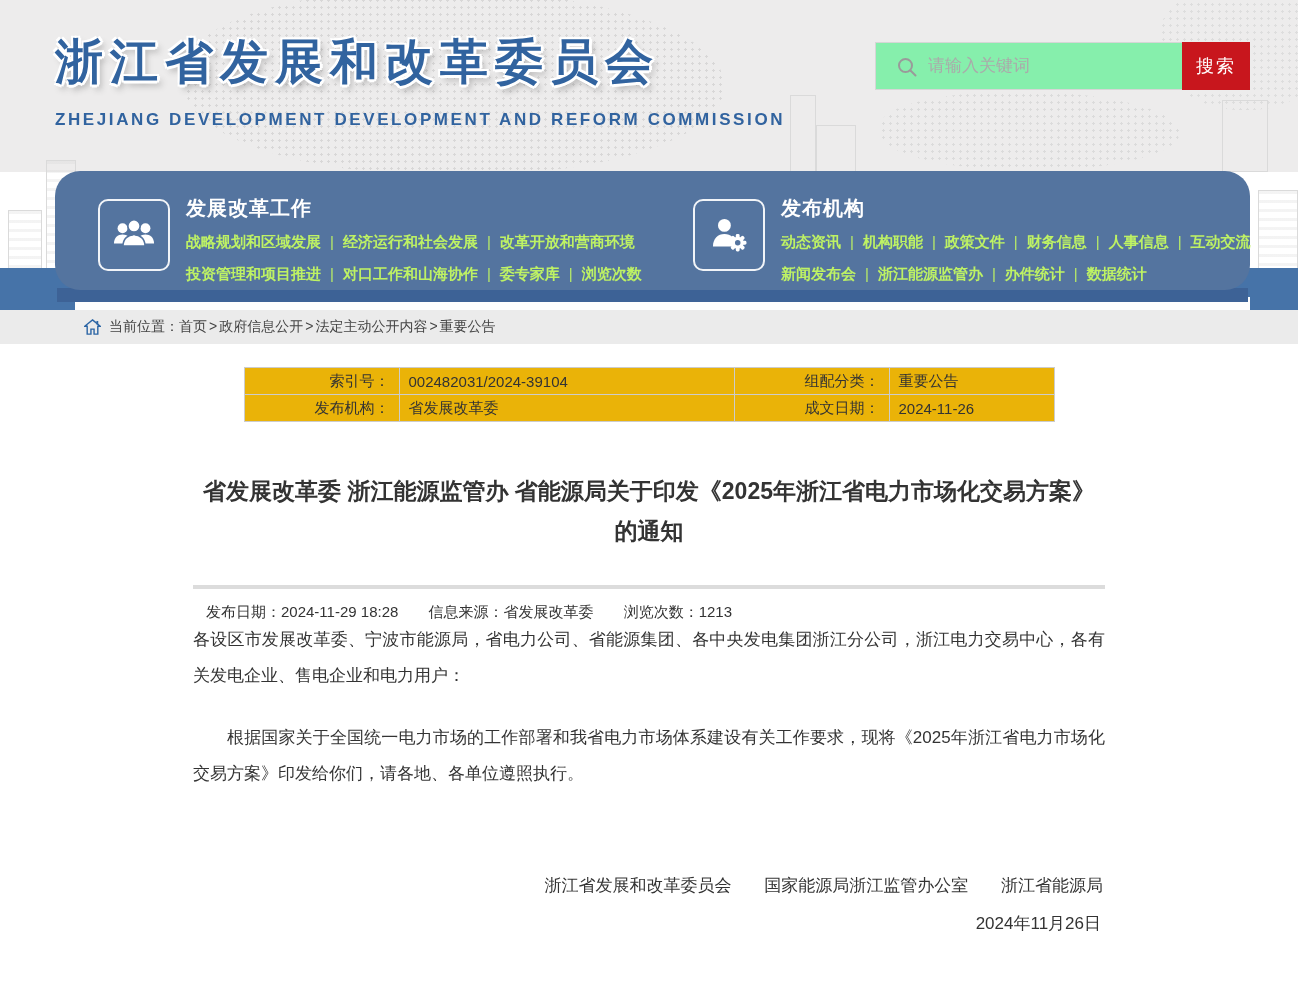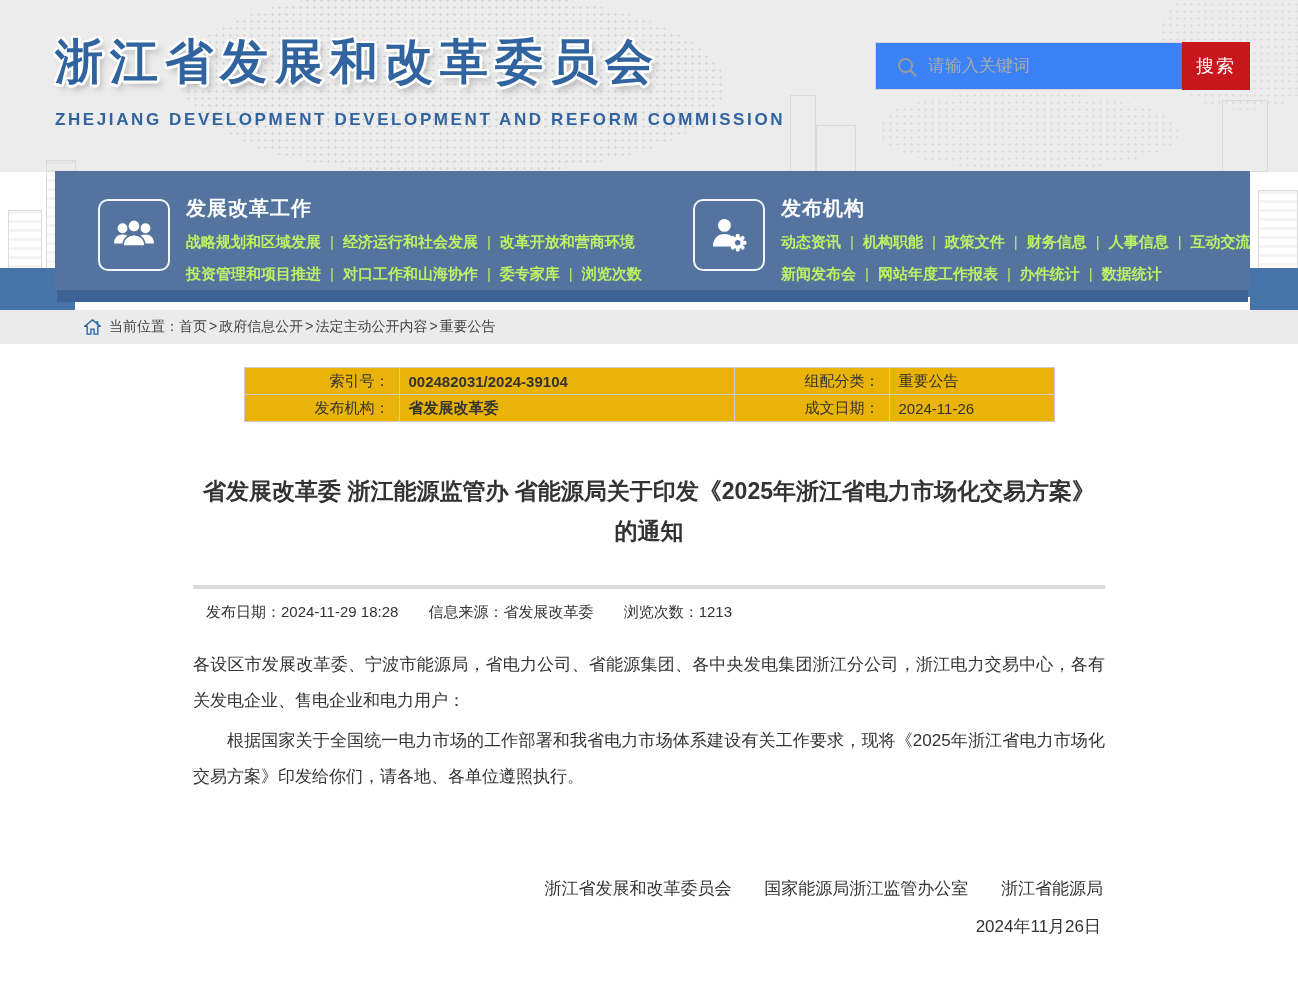--- a/index.html
+++ b/index.html
@@ -16,31 +16,31 @@
   .bldg { position:absolute; border:1px solid #dadada; background:repeating-linear-gradient(to bottom, rgba(210,210,210,.25) 0 3px, transparent 3px 9px); }
   .deco-city { position:absolute; pointer-events:none; }
 
   .brand { position:absolute; left:55px; top:30px; cursor:pointer; }
   .site-title { font-size:48px; font-weight:bold; letter-spacing:7px; color:#31639f;
       text-shadow:-2px -2px 0 #fff, 2px -2px 0 #fff, -2px 2px 0 #fff, 2px 2px 0 #fff, 0 3px 0 #fff, 3px 0 0 #fff, 4px 5px 6px rgba(60,60,60,.35);
       white-space:nowrap; }
   .site-subtitle { margin-top:16px; font-size:17px; font-weight:bold; letter-spacing:2.6px; color:#31639f; white-space:nowrap; }
 
   .search { position:absolute; left:875px; top:42px; width:375px; height:48px; display:flex; }
-  .search-box { position:relative; width:348px; height:48px; background:#3b82f6; border:1px solid #d6d6d6; border-right:none; }
+  .search-box { position:relative; width:348px; height:48px; background:#86efac; border:1px solid #d6d6d6; border-right:none; }
   .search-box input { width:100%; height:100%; border:none; outline:none; padding:0 10px 0 52px; font-size:17px; color:#333; background:transparent; font-family:inherit; }
   .search-box input::placeholder { color:#aaa; }
   .search-icon { position:absolute; left:20px; top:13px; }
   .search-btn { width:77px; height:48px; background:#c8161d; color:#fff; border:none; font-size:18px; letter-spacing:2px; cursor:pointer; font-family:inherit; }
 
   
   .strip { position:absolute; left:0; top:268px; width:1298px; height:42px; background:#4673a8; }
   .white-edge { position:absolute; left:75px; top:297px; width:1175px; height:13px; background:#fdfdfd; }
   .band-lip { position:absolute; left:57px; top:288px; width:1191px; height:14px; background:#3d6296; }
-  .band { position:absolute; left:55px; top:171px; width:1195px; height:119px; background:#54749f; }
+  .band { position:absolute; left:55px; top:171px; width:1195px; height:119px; background:#54749f;border-radius:25px; }
   .band-sec { position:absolute; top:24px; display:flex; align-items:flex-start; }
   .sec-left { left:43px; }
   .sec-right { left:638px; }
   .icon-box { width:72px; height:72px; border:2px solid rgba(255,255,255,.92); border-radius:10px; display:flex; align-items:center; justify-content:center; margin-right:16px; margin-top:4px; }
   .sec-body { padding-top:0; }
   .sec-title { color:#fff; font-size:20px; font-weight:bold; letter-spacing:1px; margin-bottom:11px; cursor:pointer; }
   .nav-row { color:#bef264; font-size:15px; line-height:18px; margin-bottom:14px; white-space:nowrap;font-weight:bold; }
   .navlink { cursor:pointer; }
   .navlink:not(:last-child)::after { content:"|"; margin:0 9px; opacity:.95; font-weight:normal; }
 
@@ -48,30 +48,30 @@
   .breadcrumb { position:absolute; left:0; top:310px; width:1298px; height:34px; background:#ebebeb; display:flex; align-items:center; font-size:14px; color:#444; }
   .breadcrumb .home-ic { margin-left:84px; margin-right:8px; display:flex; }
   .crumb { cursor:pointer; }
   .crumb:not(:last-child)::after { content:">"; margin:0 2px; color:#444; cursor:default; }
 
   
   .main { position:absolute; left:0; top:344px; width:1298px; }
   table.meta { border-collapse:collapse; margin:23px auto 0; width:810px; table-layout:fixed; background:#eab308; }
   table.meta td { border:1px solid #ccc; height:27px; font-size:15px; padding:0 9px; color:#333; }
   td.lbl { text-align:right; color:#333; }
-  td.c1 { width:155px; } td.c2 { width:335px;font-weight:bold; } td.c3 { width:155px; } td.c4 { width:165px; }
+  td.c1 { width:155px; } td.c2 { width:335px; } td.c3 { width:155px; } td.c4 { width:165px; }
 
   .article { width:912px; margin:0 auto; }
   .art-title { margin-top:49px; text-align:center; font-size:23px; font-weight:bold; color:#333; line-height:40px; }
   .rule { height:4px; background:#dcdcdc; margin-top:34px; }
   .publine { margin-top:14px; font-size:15px; color:#333; }
   .publine .seg { margin:0 13px; }
   .body-text p { font-size:17px; line-height:35.5px; color:#333; text-align:justify; }
-  .p-first { margin-top:25px; }
-  .p-indent { text-indent:2em; margin-top:5px; }
+  .p-first { }
+  .p-indent { text-indent:2em; margin-top:27px; }
   .attach { margin-top:41px; font-size:17px; line-height:30px; text-indent:2em; color:#333; }
   .attach-name { cursor:pointer; }
   .sign { margin-top:83px; text-align:right; font-size:17px; color:#333; padding-right:2px; }
   .sign .org + .org { margin-left:28px;font-family:Liberation Serif, serif; }
   .sign-date { margin-top:15px; text-align:right; font-size:17px; color:#333; padding-right:4px; }
 </style>
 </head>
 <body>
 
 <div class="page">
@@ -160,21 +160,21 @@
             <circle r="3" fill="#54749f"></circle>
           </g>
         </svg>
       </div>
       <div class="sec-body">
         <div class="sec-title">发布机构</div>
         <div class="nav-row">
           <span class="navlink">动态资讯</span><span class="navlink">机构职能</span><span class="navlink">政策文件</span><span class="navlink">财务信息</span><span class="navlink">人事信息</span><span class="navlink">互动交流</span>
         </div>
         <div class="nav-row">
-          <span class="navlink">新闻发布会</span><span class="navlink">网站年度工作报表</span><span class="navlink">办件统计</span><span class="navlink">数据统计</span>
+          <span class="navlink">新闻发布会</span><span class="navlink">浙江能源监管办</span><span class="navlink">办件统计</span><span class="navlink">数据统计</span>
         </div>
       </div>
     </div>
   </div>
 
   <div class="breadcrumb">
     <span class="home-ic">
       <svg width="17" height="16" viewBox="0 0 24 22">
         <path d="M12 1 L23 10 H19.5 V21 H14.2 V14 H9.8 V21 H4.5 V10 H1 Z" fill="none" stroke="#2d66a5" stroke-width="2"></path>
         <rect x="17.5" y="2.5" width="2.6" height="5" fill="#2d66a5"></rect>

